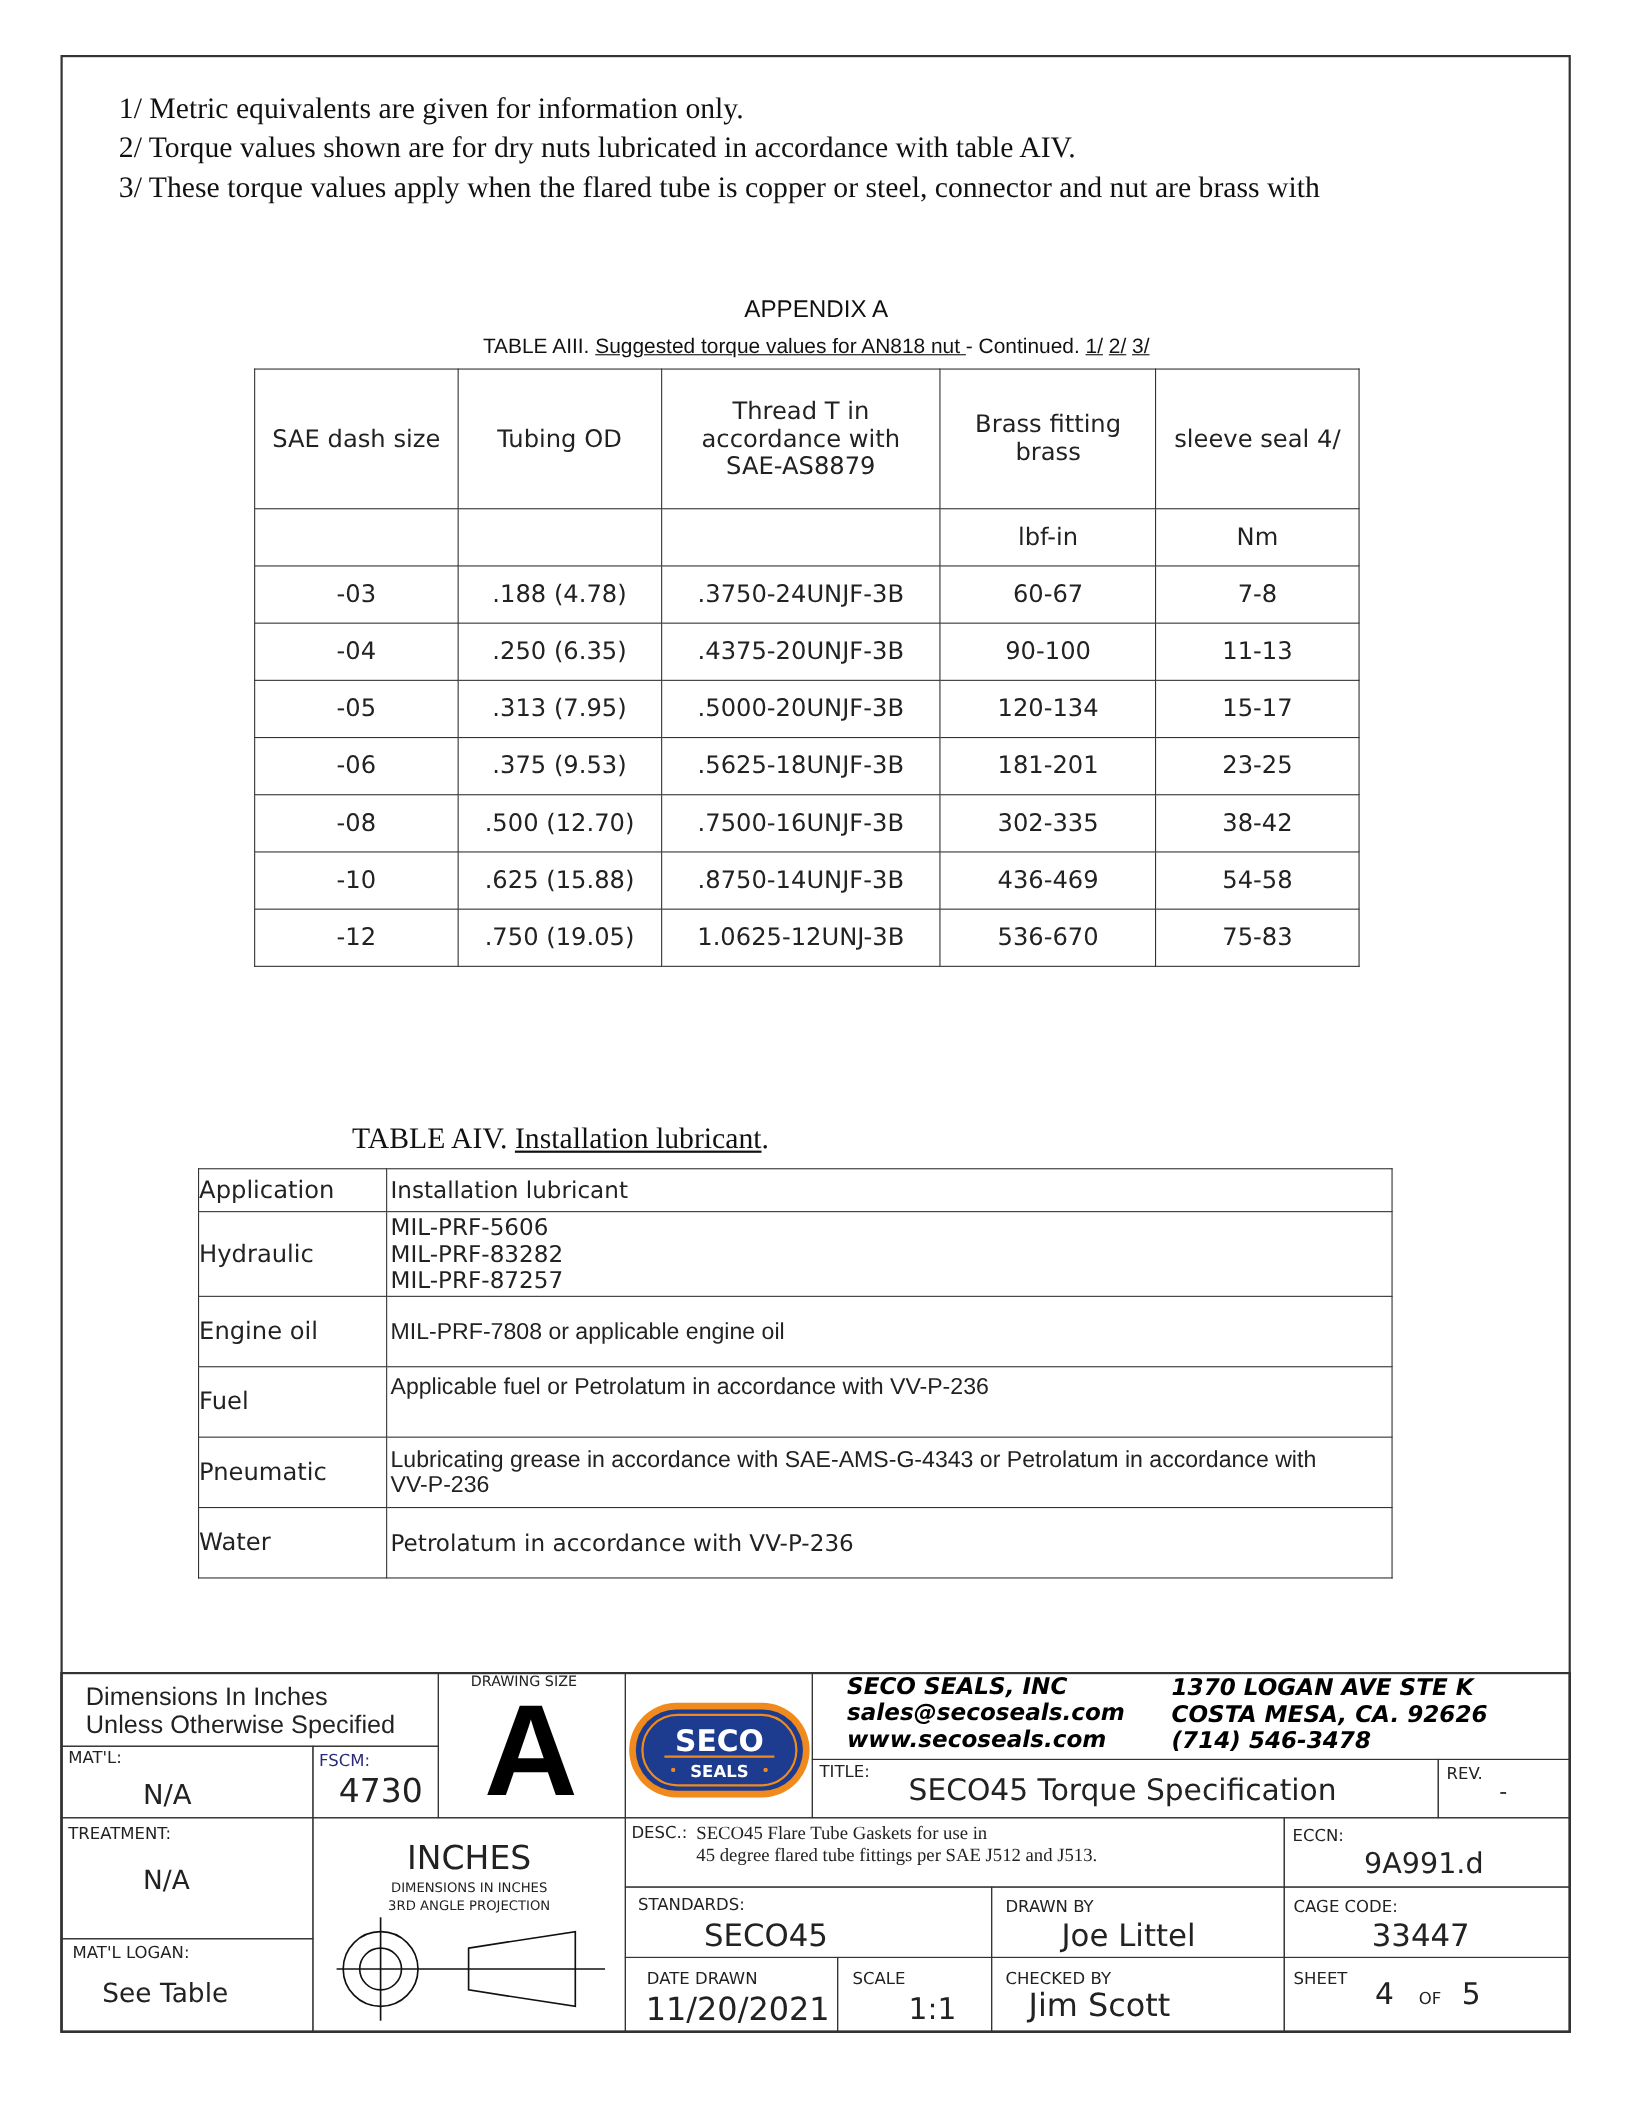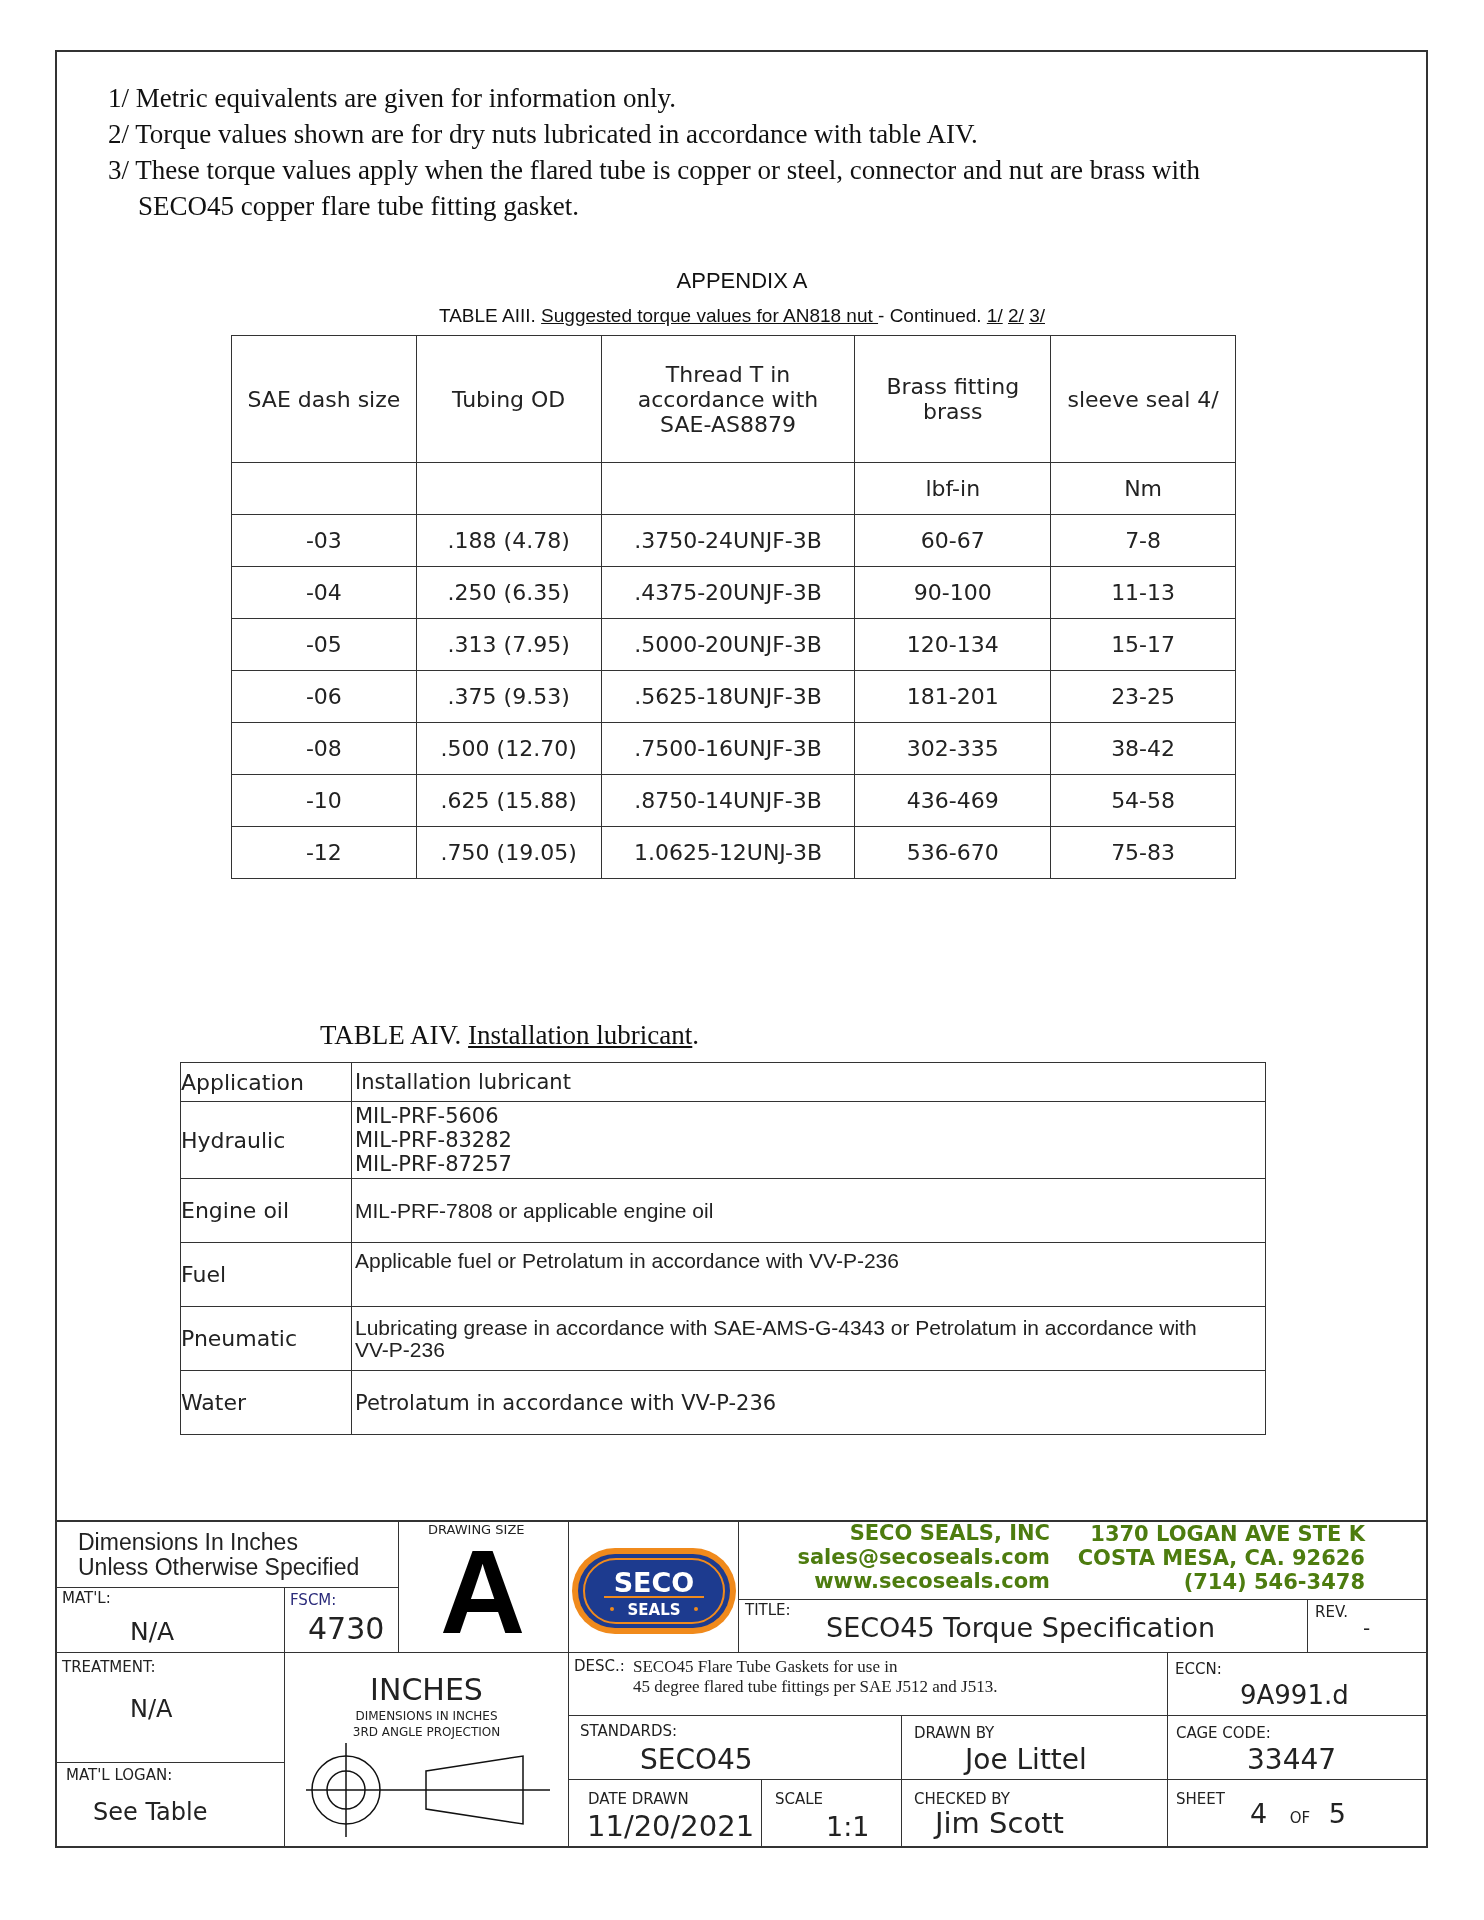--- a/index.html
+++ b/index.html
@@ -20,32 +20,31 @@
   .t3 tr.row td { height:51px; }
   .t4cap { position:absolute; left:320px; top:1020px; font-size:27px; }
   .t4 { position:absolute; left:180px; top:1062px; width:1086px; }
   .t4 td { border:1.5px solid #333; font-size:22px; padding:0; color:#222; }
   .t4 td.app { width:170px; text-align:left; font-family:"DejaVu Sans", sans-serif; }
   .t4 td.lub { padding-left:3px; font-family:"Liberation Sans", sans-serif; font-size:21px; line-height:24px; }
   .t4 td.lub.dj { font-family:"DejaVu Sans", sans-serif; }
   .cell { position:absolute; border:1.5px solid #333; box-sizing:border-box; }
   .lbl { position:absolute; font-size:15px; font-family:"DejaVu Sans", sans-serif; color:#222; }
   .val { position:absolute; font-family:"DejaVu Sans", sans-serif; color:#222; }
-  .dark { color:#4d7c0f; font-weight:bold; font-family:"DejaVu Sans", sans-serif; text-align:right; }
+  .dark { color:#000000; font-weight:bold; font-family:"DejaVu Sans", sans-serif; text-align:left;font-style:italic; }
 </style>
 </head>
 <body>
 
 <div class="sheet"></div>
 
 <div class="notes serif">
   <div>1/ Metric equivalents are given for information only.</div>
   <div>2/ Torque values shown are for dry nuts lubricated in accordance with table AIV.</div>
   <div>3/ These torque values apply when the flared tube is copper or steel, connector and nut are brass with</div>
-  <div class="cont">SECO45 copper flare tube fitting gasket.</div>
 </div>
 
 <div class="appendix sans">APPENDIX A</div>
 <div class="tcap sans">
   <span>TABLE AIII. </span><span class="u">Suggested torque values for AN818 nut </span><span>- Continued. </span><span class="u">1/</span> <span class="u">2/</span> <span class="u">3/</span>
 </div>
 
 <table class="t3">
   <colgroup>
       <col style="width:185px">

